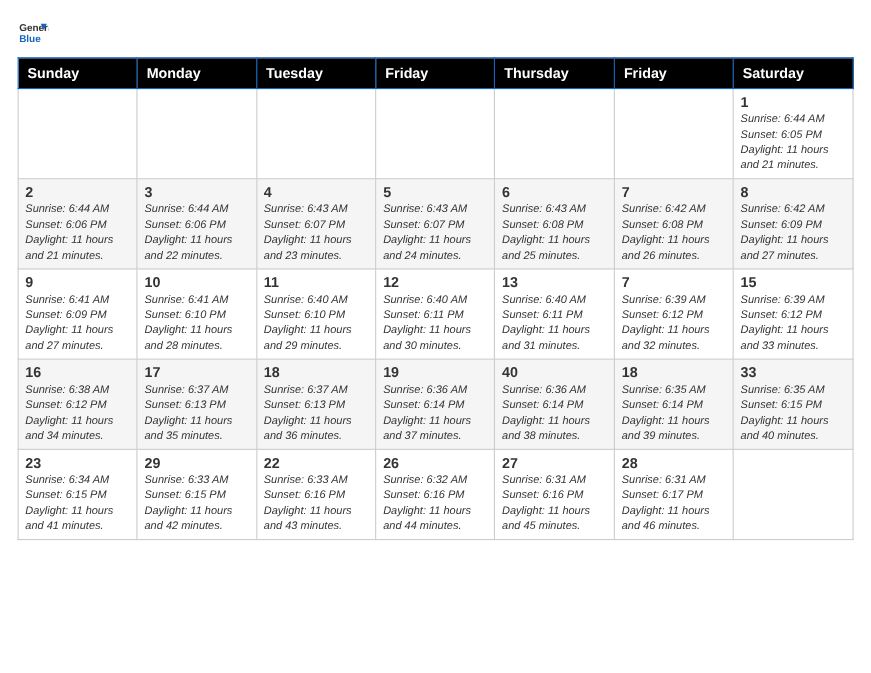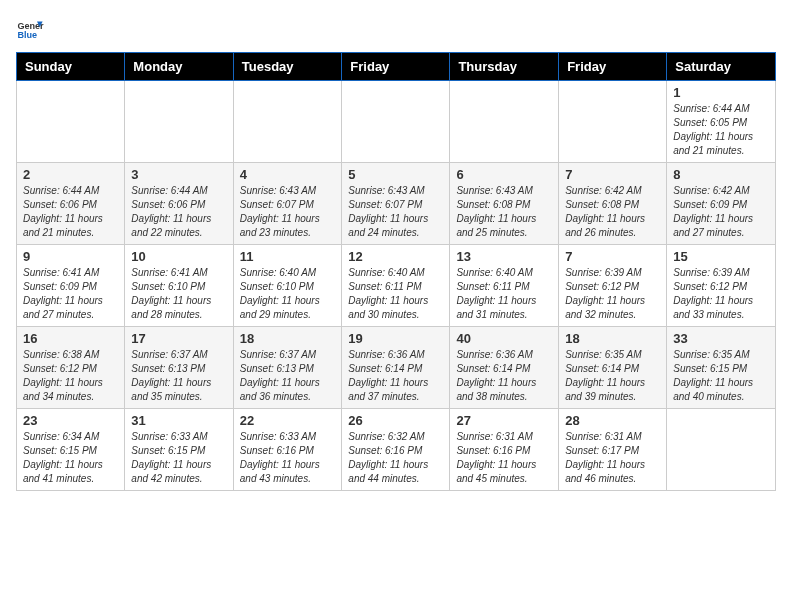--- a/index.html
+++ b/index.html
@@ -217,21 +217,21 @@
           <span class="day-number">33</span>
           <div class="day-info">Sunrise: 6:35 AM<br>Sunset: 6:15 PM<br>Daylight: 11 hours and 40 minutes.</div>
         </td>
       </tr>
       <tr>
         <td>
           <span class="day-number">23</span>
           <div class="day-info">Sunrise: 6:34 AM<br>Sunset: 6:15 PM<br>Daylight: 11 hours and 41 minutes.</div>
         </td>
         <td>
-          <span class="day-number">31</span>
+          <span class="day-number">29</span>
           <div class="day-info">Sunrise: 6:33 AM<br>Sunset: 6:15 PM<br>Daylight: 11 hours and 42 minutes.</div>
         </td>
         <td>
           <span class="day-number">22</span>
           <div class="day-info">Sunrise: 6:33 AM<br>Sunset: 6:16 PM<br>Daylight: 11 hours and 43 minutes.</div>
         </td>
         <td>
           <span class="day-number">26</span>
           <div class="day-info">Sunrise: 6:32 AM<br>Sunset: 6:16 PM<br>Daylight: 11 hours and 44 minutes.</div>
         </td>

